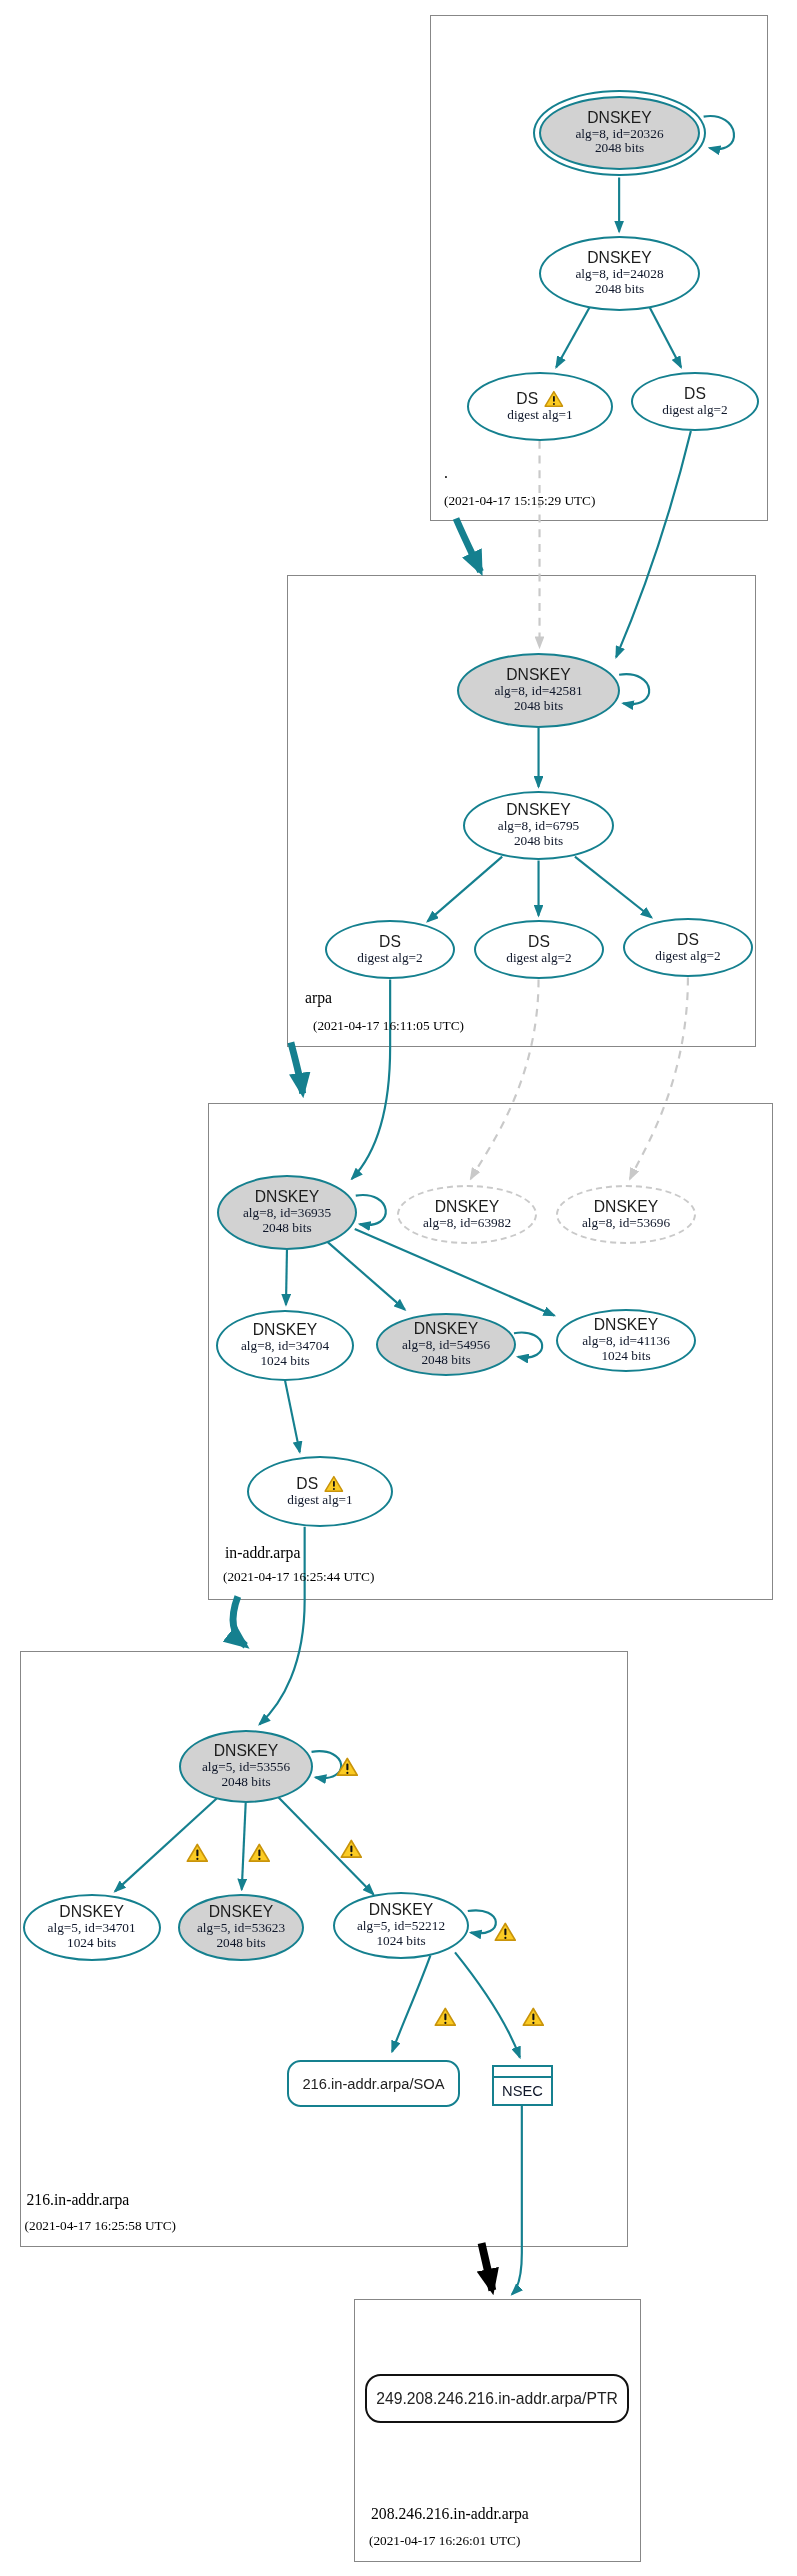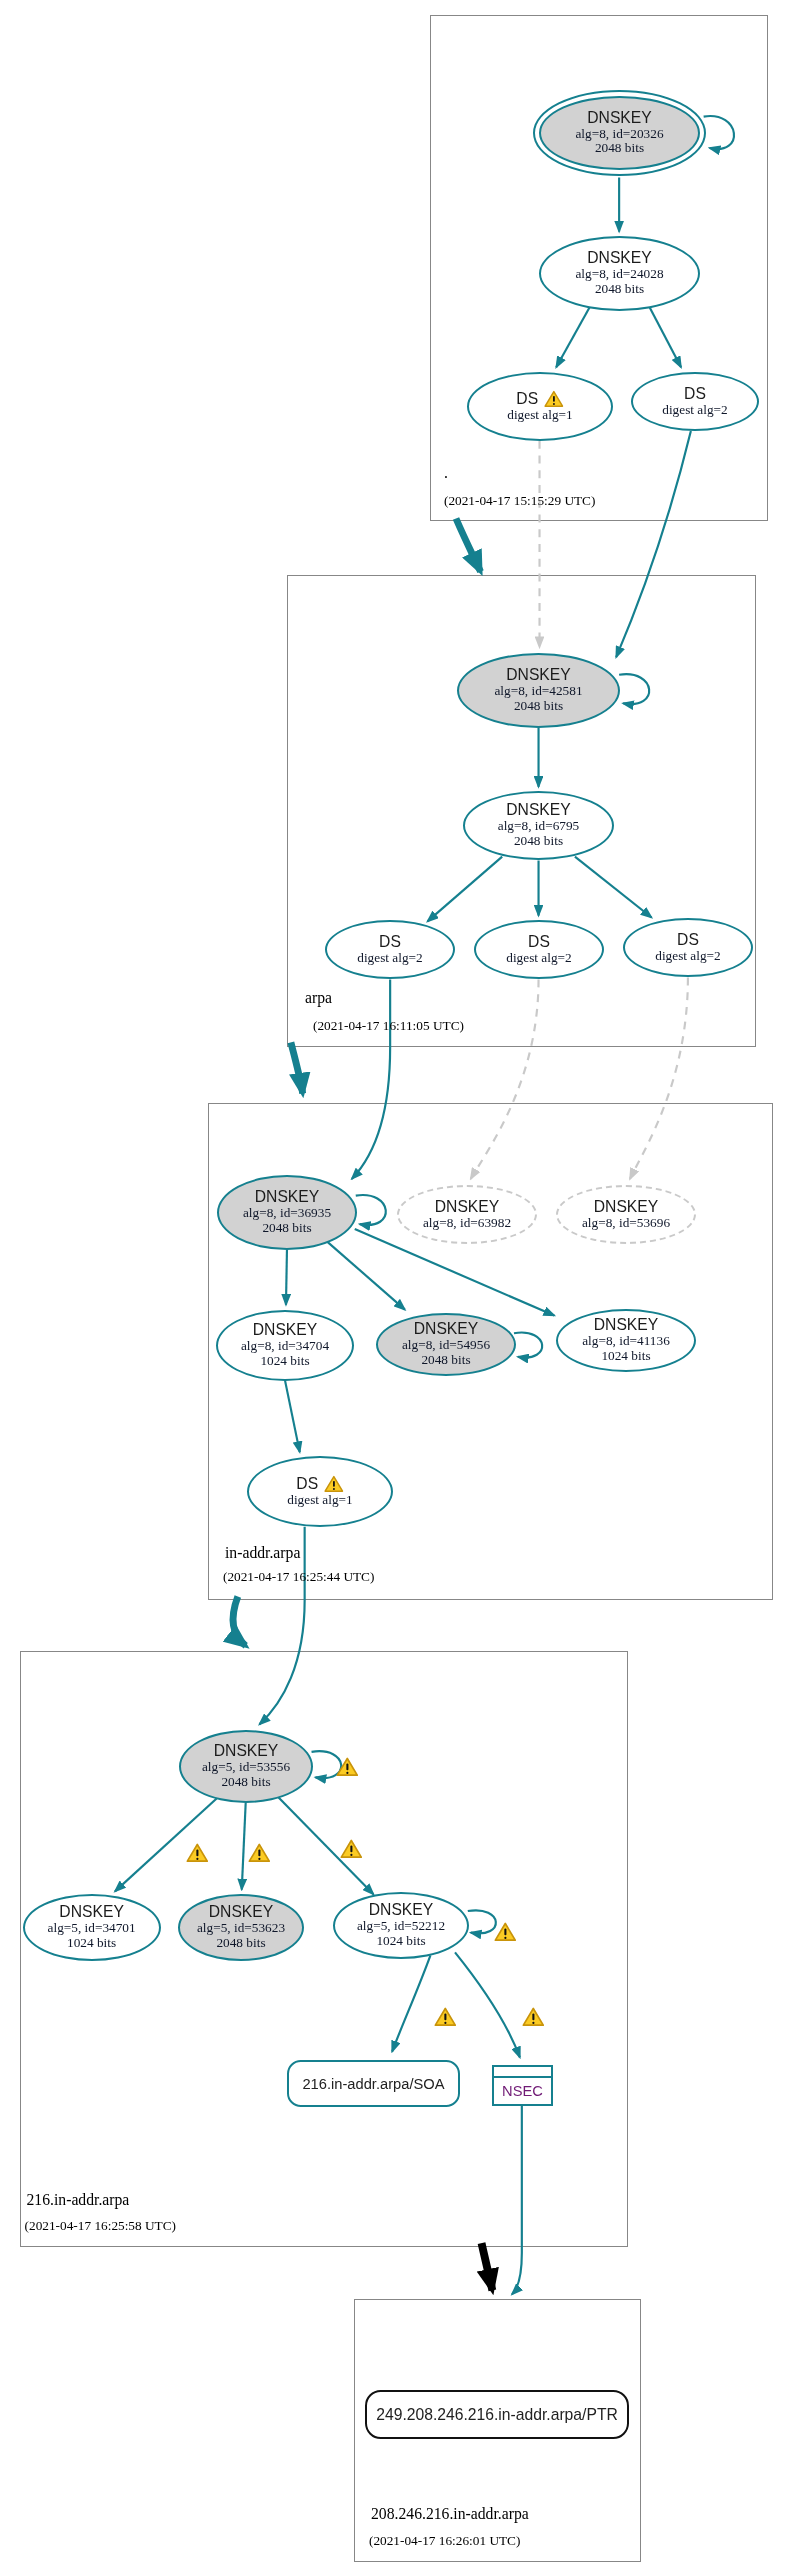--- a/index.html
+++ b/index.html
@@ -19,26 +19,26 @@
                 background:#d2d2d2;display:flex;flex-direction:column;align-items:center;
                 justify-content:center;}
   .titlerow{display:flex;align-items:center;justify-content:center;gap:5.9px;}
   .warn{position:absolute;width:22.6px;height:19.7px;z-index:3;}
   .warn-inline{width:19.7px;height:17.7px;flex:0 0 auto;}
   .zlabel{position:absolute;font:15.7px "Liberation Serif",serif;color:#000;z-index:2;}
   .zts{position:absolute;font:13.3px "Liberation Serif",serif;color:#000;z-index:2;}
   .rrbox{position:absolute;border:2px solid #15808f;border-radius:13.8px;background:#fff;
          display:flex;align-items:center;justify-content:center;
          font:14.7px "Liberation Sans",sans-serif;color:#222;z-index:2;box-sizing:border-box;}
-  .rrbox.black{border-color:#111;border-radius:15.7px;font-size:15.7px;margin-top:16px;}
+  .rrbox.black{border-color:#111;border-radius:15.7px;font-size:15.7px;}
   .nsec{position:absolute;border:2px solid #15808f;background:#fff;z-index:2;
         box-sizing:border-box;display:flex;flex-direction:column;}
   .nsec .band{height:8.8px;border-bottom:2px solid #15808f;}
   .nsec .lbl{flex:1;display:flex;align-items:center;justify-content:center;
-             font:14.7px "Liberation Sans",sans-serif;color:#701a75;}
+             font:14.7px "Liberation Sans",sans-serif;color:#0f172a;}
 </style>
 </head>
 <body>
 
 <div id="canvas">
 
   <div class="zonebox" style="left:430px;top:14.7px;width:336px;height:504px"></div>
   <div class="zonebox" style="left:287px;top:575px;width:467px;height:470px"></div>
   <div class="zonebox" style="left:208px;top:1103px;width:563px;height:495px"></div>
   <div class="zonebox" style="left:19.7px;top:1651px;width:606px;height:594px"></div>

